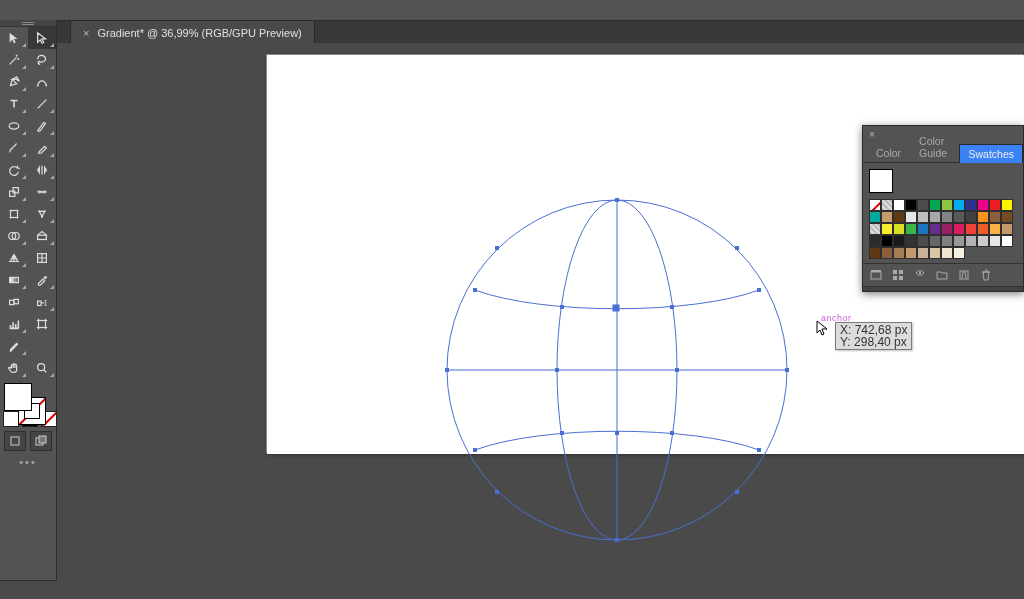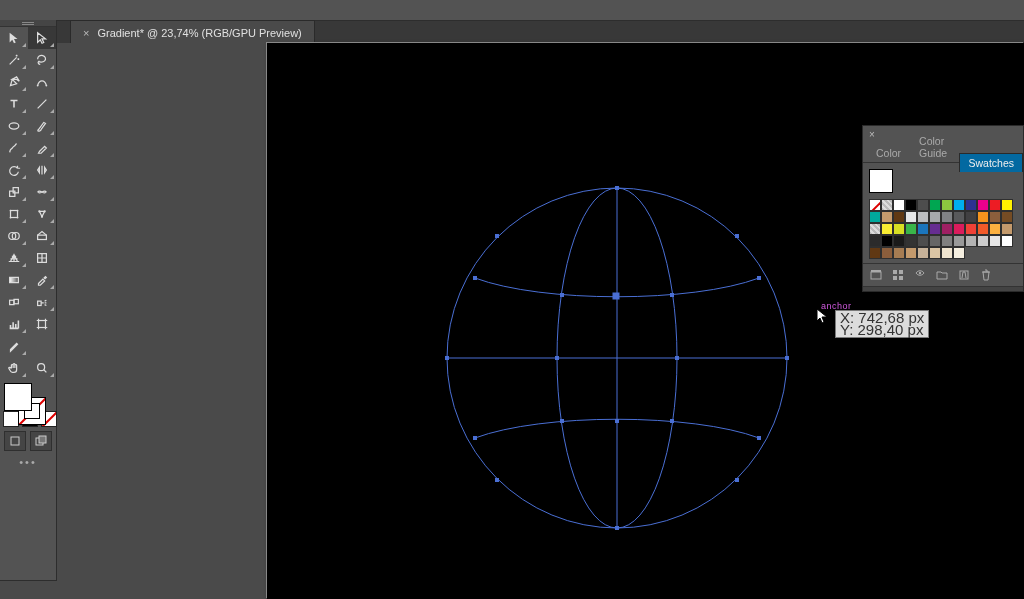--- a/index.html
+++ b/index.html
@@ -29,38 +29,38 @@
 .mini-row{position:absolute;bottom:0;left:3px;display:flex;gap:3px}
 .mini{width:14px;height:14px;border:1px solid #222;background:#fff}
 .mini.black{background:#000}
 .mini.slash{background:#fff;position:relative;overflow:hidden}
 .mini.slash::after{content:"";position:absolute;left:-4px;top:6px;width:24px;height:2px;background:#d00;transform:rotate(-45deg)}
 .draw-row{display:flex;padding:4px;gap:4px}
 .draw-btn{width:22px;height:18px;background:#454545;border:1px solid #2f2f2f;display:flex;align-items:center;justify-content:center}
 .dots-row{height:14px;display:flex;align-items:center;justify-content:center;color:#aaa;letter-spacing:2px}
 
 .workspace{position:absolute;left:57px;top:43px;right:0;bottom:0;background:#4a4a4a}
-.artboard{position:absolute;left:210px;top:0;width:757px;height:556px;background:#000000;box-shadow:-1px -1px 0 #888, 1px 1px 4px rgba(0,0,0,.4)}
+.artboard{position:absolute;left:210px;top:12px;width:757px;height:399px;background:#ffffff;box-shadow:-1px -1px 0 #888, 1px 1px 4px rgba(0,0,0,.4)}
 
 .globe{position:absolute;left:175px;top:140px;width:350px;height:350px}
 .globe svg{width:100%;height:100%;overflow:visible}
 .globe circle,.globe ellipse,.globe path,.globe line{fill:none;stroke:#4a6fd4;stroke-width:1}
 .anchor{fill:#4a6fd4;stroke:none}
 .sel-anchor{fill:#4a6fd4;stroke:#4a6fd4}
 
 .cursor-ov{position:absolute;left:548px;top:265px;width:16px;height:16px;pointer-events:none}
 .cursor-ov svg{width:16px;height:16px}
 .anchor-label{position:absolute;left:554px;top:258px;color:#d15adf;font-size:9px;letter-spacing:.5px}
-.coord-tip{position:absolute;left:568px;top:267px;background:#dcdcdc;border:1px solid #7a7a7a;color:#333;font-size:15px;line-height:12px;padding:1px 4px;box-shadow:1px 1px 2px rgba(0,0,0,.25)}
+.coord-tip{position:absolute;left:568px;top:267px;background:#dcdcdc;border:1px solid #7a7a7a;color:#333;font-size:12px;line-height:12px;padding:1px 4px;box-shadow:1px 1px 2px rgba(0,0,0,.25)}
 
 .panel{position:absolute;right:0;top:125px;width:160px;background:#535353;border:1px solid #2a2a2a;box-shadow:0 2px 8px rgba(0,0,0,.5)}
 .panel-close{position:absolute;left:6px;top:3px;color:#bbb;font-size:10px;cursor:pointer}
 .panel-tabs{display:flex;height:22px;align-items:flex-end;padding-left:4px;margin-top:12px;padding-top:2px;border-bottom:1px solid #333;gap:0}
 .ptab{padding:3px 8px;color:#aaa;font-size:10.5px;cursor:pointer;border:1px solid transparent;border-bottom:none}
-.ptab.active{color:#eee;background:#0369a1;border-color:#2a2a2a;position:relative;top:10px}
+.ptab.active{color:#eee;background:#3b82f6;border-color:#2a2a2a;position:relative;top:1px}
 .panel-body{padding:6px 6px 4px 6px}
 .current-swatch{width:22px;height:22px;background:#fff;border:1px solid #000;position:relative;margin-bottom:6px}
 .current-swatch::after{content:"";position:absolute;right:-3px;bottom:-3px;width:22px;height:22px;border:1px solid #000;background:#fff;z-index:-1}
 .current-swatch .slash{position:absolute;left:-4px;top:10px;width:34px;height:2px;background:#d00;transform:rotate(-45deg)}
 .swatch-grid{display:grid;grid-template-columns:repeat(12,12px);grid-auto-rows:12px;gap:0}
 .sw{width:12px;height:12px;border:.5px solid #2f2f2f;box-sizing:border-box}
 .sw.none{background:#fff;position:relative;overflow:hidden}
 .sw.none::after{content:"";position:absolute;left:-3px;top:5px;width:20px;height:1.5px;background:#d00;transform:rotate(-45deg)}
 .sw.reg{background:repeating-linear-gradient(45deg,#bbb,#bbb 2px,#ddd 2px,#ddd 4px)}
 .panel-footer{display:flex;justify-content:flex-start;gap:8px;padding:4px 6px;border-top:1px solid #333;color:#aaa}
@@ -69,21 +69,21 @@
 .panel-resize{height:4px;background:#434343;border-top:1px solid #333;text-align:center;color:#777;font-size:8px;line-height:4px}
 </style>
 </head>
 <body>
 
 <div class="menu-bar"></div>
 
 <div class="tab-bar">
   <div class="doc-tab">
     <span class="x">×</span>
-    <span>Gradient* @ 23,74% (RGB/GPU Preview)</span>
+    <span>Gradient* @ 36,99% (RGB/GPU Preview)</span>
   </div>
 </div>
 
 <div class="toolbox">
   <div class="tool-header"></div>
   <div class="tool-grid">
     <div class="tool corner">
         <svg viewBox="0 0 16 16">
           <path class="fill" d="M3 2l0 11 3-3 2 4 2-1-2-4 4 0z"></path>
         </svg>

